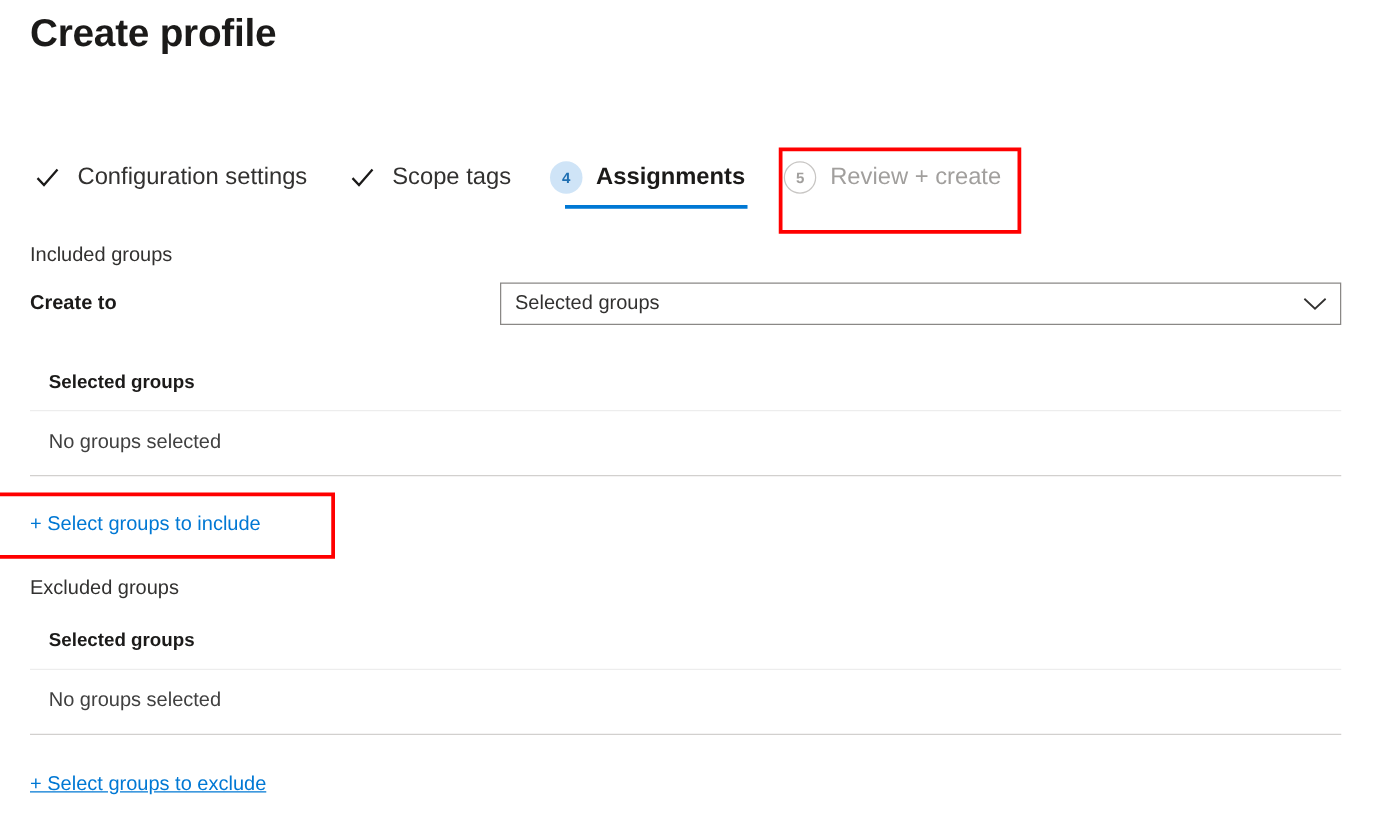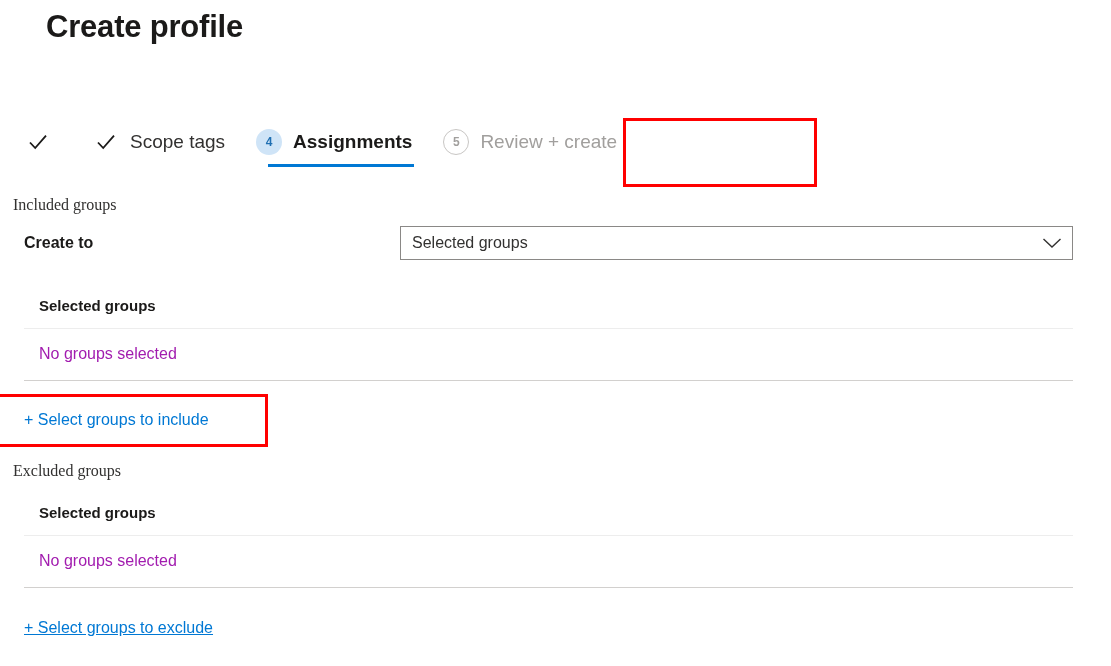--- a/index.html
+++ b/index.html
@@ -16,21 +16,20 @@
     -webkit-font-smoothing: antialiased;
     overflow: hidden;
     position: relative;
   }
 
   
   .page-header {
     position: absolute;
     left: 24px;
     top: 8px;
-    margin-left: 22px;
   }
   .page-title {
     font-size: 31px;
     font-weight: 600;
     color: #1b1a19;
     line-height: 38px;
     letter-spacing: -0.2px;
     white-space: nowrap;
   }
   .page-subtitle {
@@ -133,27 +132,26 @@
   #annot-include-link {
     left: -3px;
     top: 394px;
     width: 271px;
     height: 53px;
   }
 
   
   .section-heading {
     position: absolute;
-    left: 13px;
+    left: 24px;
     font-size: 16px;
     line-height: 22px;
     color: #323130;
     font-weight: 400;
     white-space: nowrap;
-    font-family: Liberation Serif, serif;
   }
   #included-groups-heading { top: 194px; }
   #excluded-groups-heading { top: 460px; }
 
   .assign-to-row {
     position: absolute;
     left: 24px;
     top: 228px;
     width: 1049px;
     height: 32px;
@@ -218,21 +216,21 @@
     background: #ededed;
     width: 100%;
   }
   .table-divider-bottom {
     height: 1px;
     background: #d2d0ce;
     width: 100%;
   }
   .table-row-cell {
     font-size: 16px;
-    color: #a21caf;
+    color: #404040;
     line-height: 20px;
     padding: 15px 0 16px 15px;
     white-space: nowrap;
   }
 
   
   .action-link {
     position: absolute;
     left: 24px;
     font-size: 16px;
@@ -253,20 +251,21 @@
 
 <div class="wizard">
 
 
   <div class="step is-complete">
     <span class="step-marker">
       <svg class="check-icon" width="22" height="22" viewBox="0 0 22 22" aria-hidden="true">
         <path d="M3 11.5 L8.2 17 L19 4.6" fill="none" stroke="#1b1a19" stroke-width="1.8"></path>
       </svg>
     </span>
+    <span class="step-label">Configuration settings</span>
   </div>
 
   <div class="step is-complete">
     <span class="step-marker">
       <svg class="check-icon" width="22" height="22" viewBox="0 0 22 22" aria-hidden="true">
         <path d="M3 11.5 L8.2 17 L19 4.6" fill="none" stroke="#1b1a19" stroke-width="1.8"></path>
       </svg>
     </span>
     <span class="step-label">Scope tags</span>
   </div>

